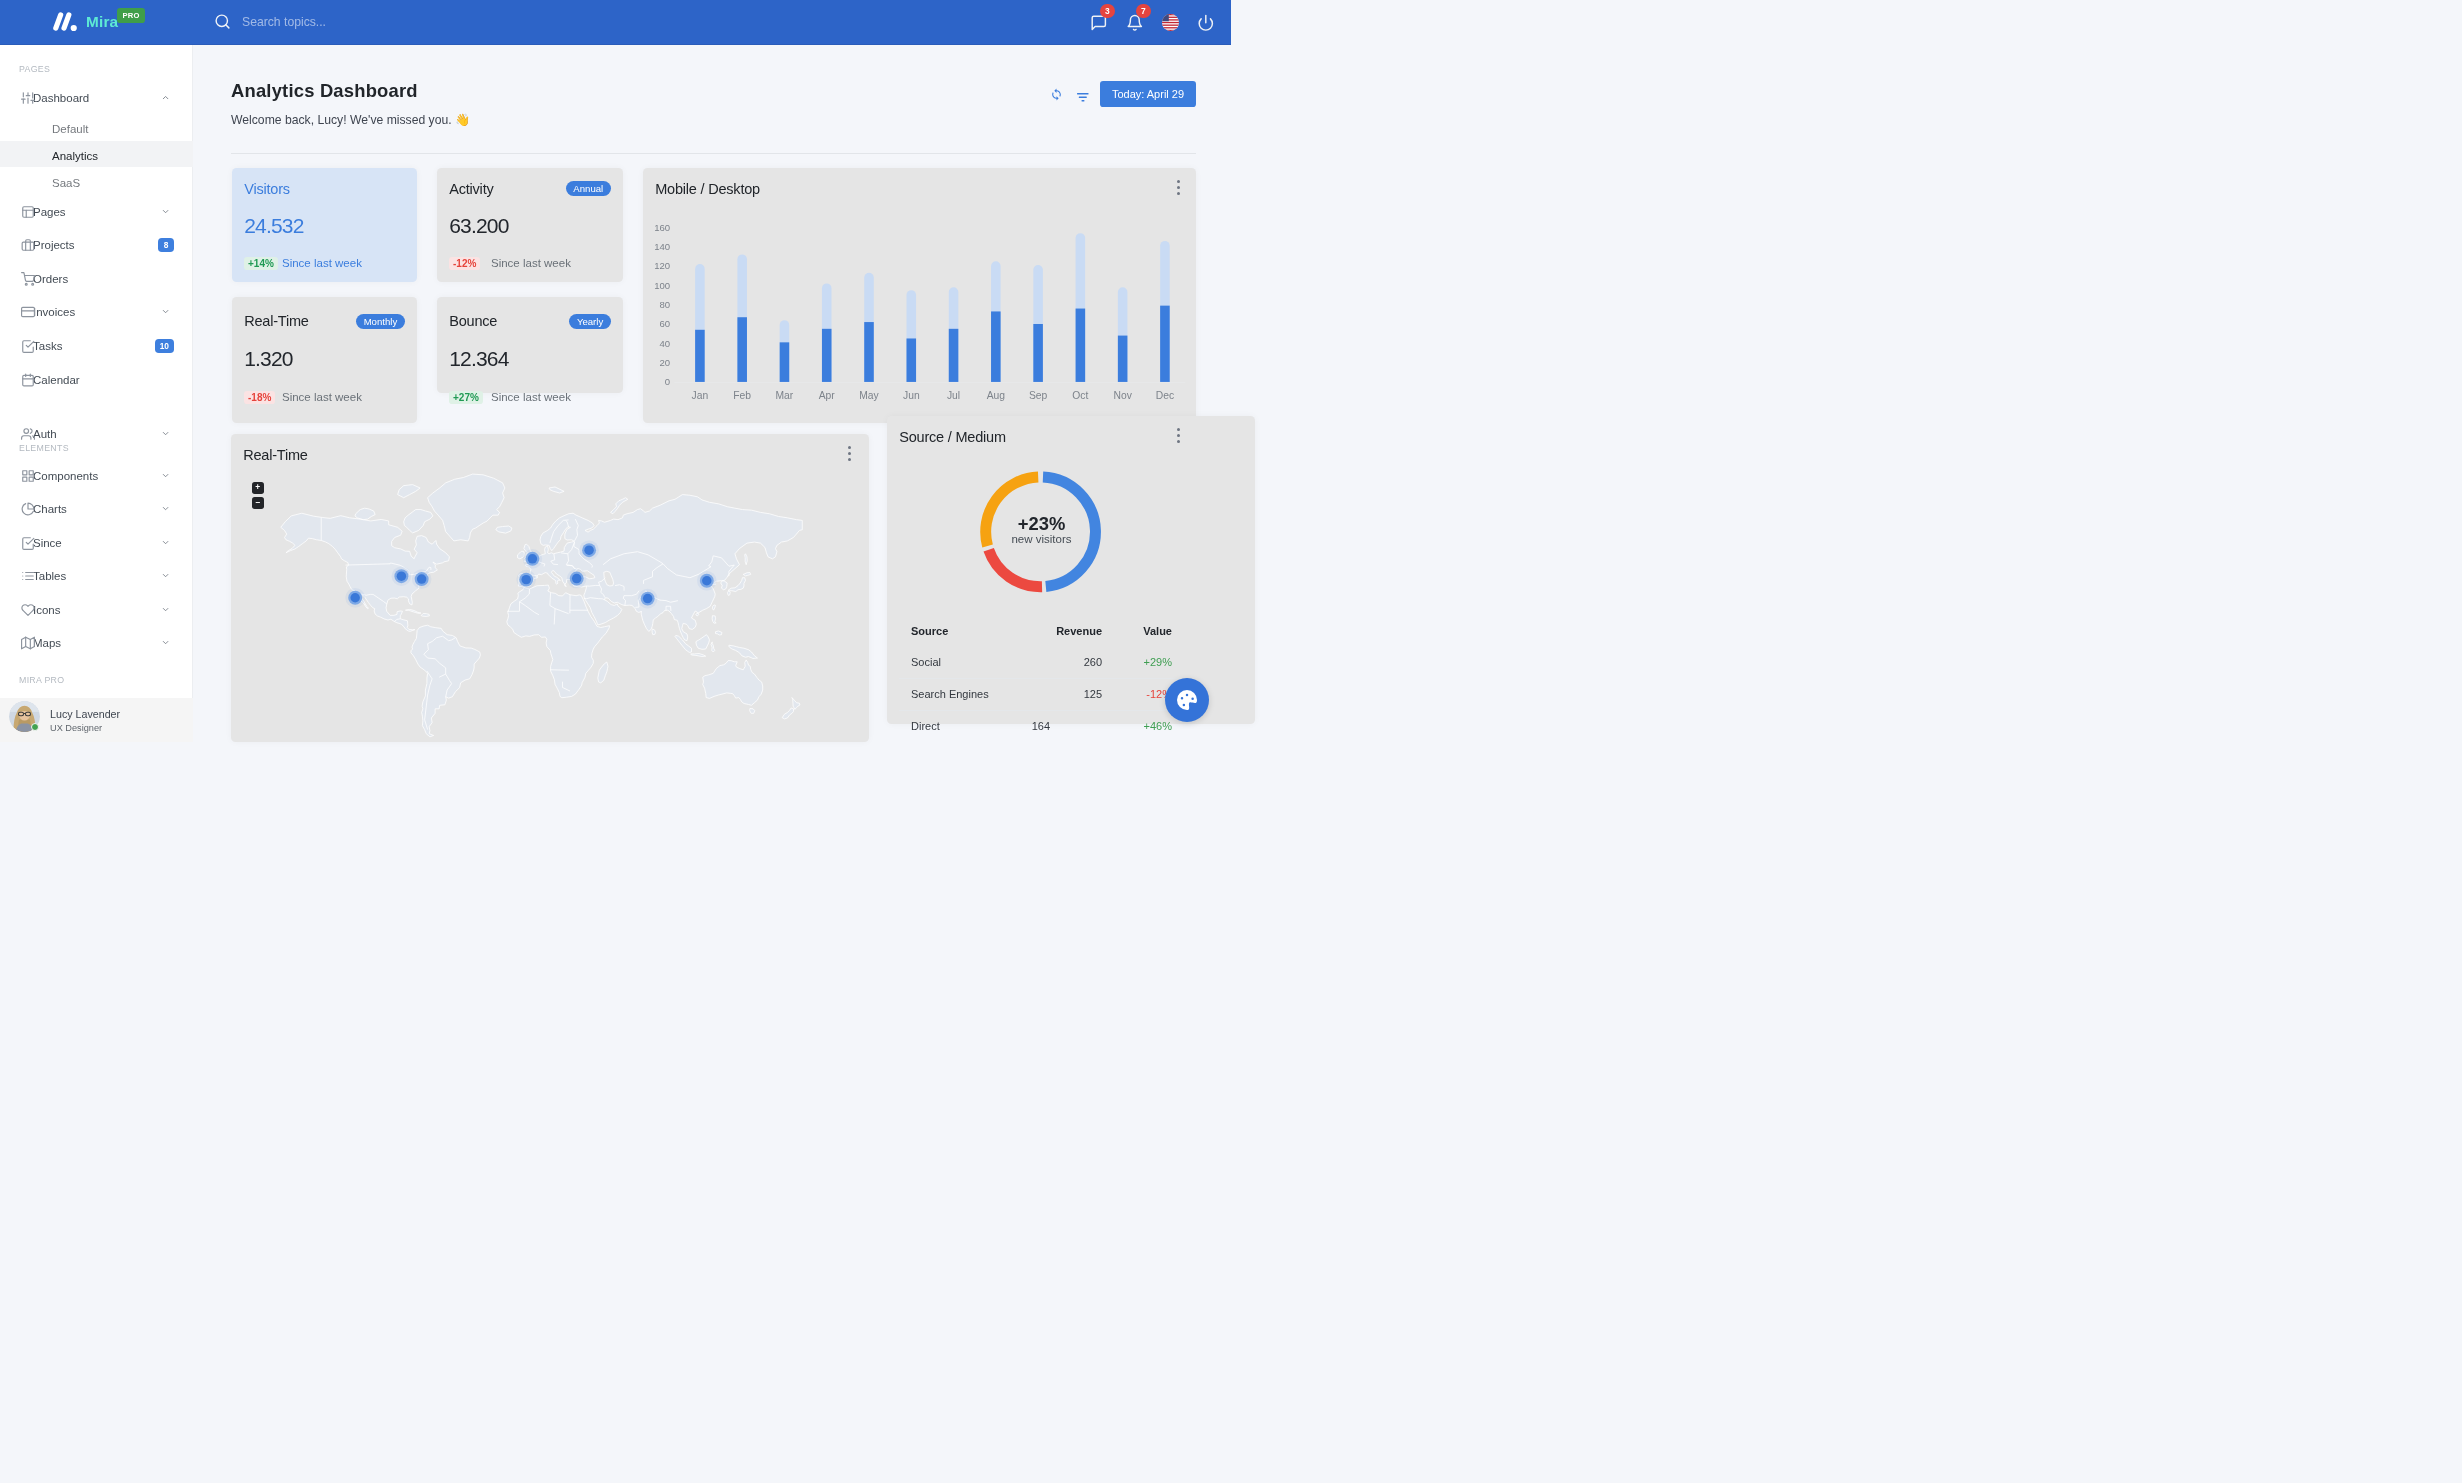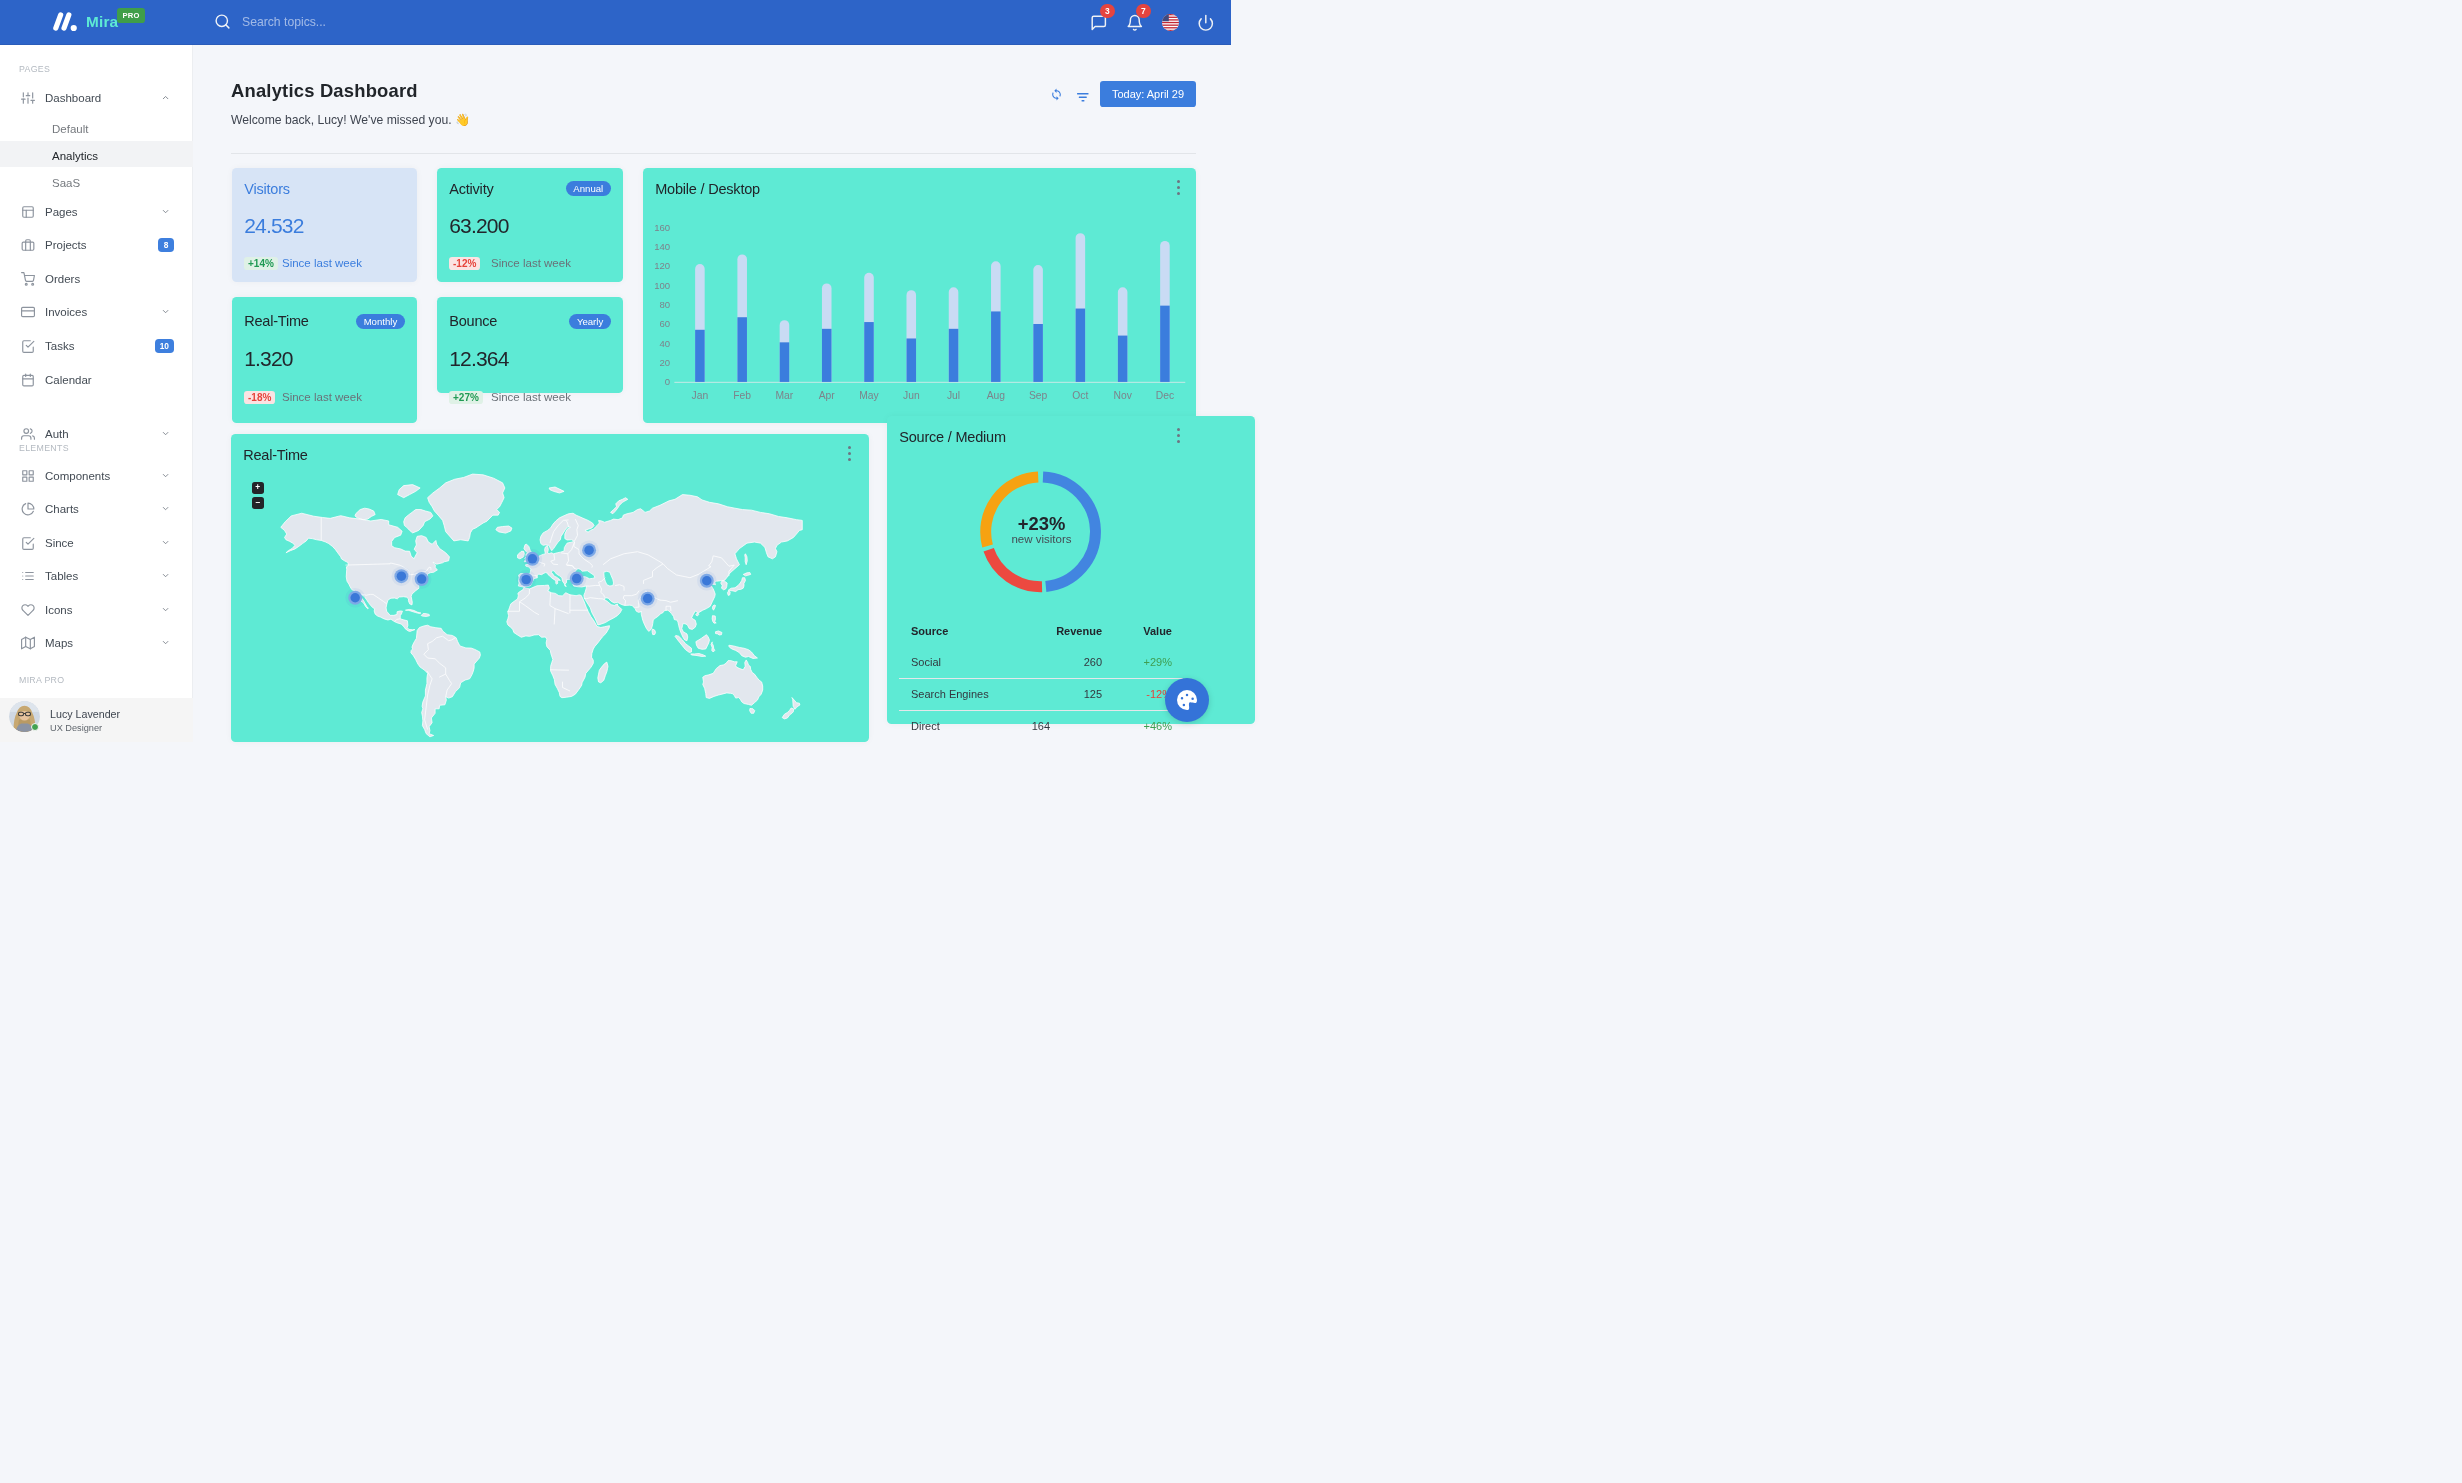--- a/index.html
+++ b/index.html
@@ -7,39 +7,39 @@
 #logo{position:absolute;left:51px;top:11.5px}
 .brand{position:absolute;left:86px;top:13px;font-size:15.3px;color:#5eead4;font-weight:700;letter-spacing:0.2px}
 .pro{position:absolute;left:117px;top:8.4px;background:#3f9e49;color:#fff;font-size:7.6px;font-weight:700;padding:2.7px 5.4px;border-radius:3.1px;letter-spacing:0.3px}
 .nsearch{position:absolute;left:214px;top:13px;color:#fff}
 .nplace{position:absolute;left:242px;top:14.5px;font-size:12.2px;color:rgba(255,255,255,.55)}
 .nico{position:absolute;top:13.8px;color:#eef1f5}
 .nbadge{position:absolute;top:3.8px;width:14.5px;height:14.5px;border-radius:50%;background:#e5443f;color:#fff;font-size:8.4px;font-weight:600;text-align:center;line-height:14.5px}
 #sidebar{position:absolute;left:0;top:45px;width:193px;height:697px;background:#fff;border-right:0.8px solid #eceef1;z-index:20}
 .slabel{position:absolute;left:19px;font-size:8.8px;color:#b4bac1;text-transform:uppercase;letter-spacing:0.3px;font-weight:500}
 .sitem{position:absolute;left:0;width:193px;height:26px;display:flex;align-items:center;color:#434b54;font-size:11.5px}
-.sitem span:first-of-type{margin-left:45px}
+.sitem span:first-of-type{margin-left:33px}
 .sico{position:absolute;left:21.4px;width:14px;height:14px;color:#8d949e}
 .chev{position:absolute;left:161px;width:9.2px;height:9.2px;color:#7c838c}
 .sbadge{position:absolute;right:19px;background:#3e7fde;color:#fff;font-size:8.4px;font-weight:600;border-radius:3.8px;padding:1.9px 5px;min-width:15.7px;text-align:center}
 .ssub{position:absolute;left:0;width:193px;height:26px;display:flex;align-items:center;color:#75797e;font-size:11.5px}
 .ssub span{margin-left:52px}
 .ssub.on{color:#22262b}
 .sactive{position:absolute;left:0;top:96px;width:193px;height:26px;background:#f2f3f5}
 #sfoot{position:absolute;left:0;top:698px;width:193px;height:44px;background:#f5f5f5;z-index:25}
 .avatar{position:absolute;left:9.2px;top:2.7px;width:31px;height:31px;border-radius:50%;overflow:hidden}
 .odot{position:absolute;left:31px;top:25px;width:8.4px;height:8.4px;border-radius:50%;background:#43a251;border:1.1px solid #f5f5f5}
 .uname{position:absolute;left:50px;top:10px;font-size:10.7px;color:#3f4650}
 .urole{position:absolute;left:50px;top:25px;font-size:9.2px;color:#61676e}
 h1.title{position:absolute;left:231px;top:82px;font-size:18.4px;line-height:1;font-weight:700;color:#21252a;letter-spacing:0.2px}
 .welcome{position:absolute;left:231px;top:113px;font-size:12.2px;color:#3f4550}
 .hics{position:absolute;color:#3b7ddd}
 .todaybtn{position:absolute;left:1100px;top:81px;width:96px;height:26px;background:#3b7ddd;border-radius:3.1px;color:#fff;font-size:11px;text-align:center;line-height:26px}
 .hr{position:absolute;left:231px;top:153px;width:965px;height:0.8px;background:#e2e5e9}
-.card{position:absolute;background:#5eead4;border-radius:4.6px;box-shadow:0 0 7.6px rgba(30,40,60,.04)}
+.card{position:absolute;background:#e5e5e5;border-radius:4.6px;box-shadow:0 0 7.6px rgba(30,40,60,.04)}
 .ctitle{position:absolute;left:12.2px;top:14px;font-size:14.5px;line-height:1;font-weight:500;color:#21252a;letter-spacing:-0.2px}
 .cnum{position:absolute;left:12.2px;font-size:21px;line-height:1;font-weight:400;color:#22262c;letter-spacing:-0.8px}
 .chip{position:absolute;left:12.2px;font-size:10px;line-height:11px;font-weight:600;border-radius:3.1px;padding:1.1px 3.8px}
 .chip.g{color:#209a54;background:#dff1e6}
 .chip.r{color:#e6443c;background:#fbe3e3}
 .since{position:absolute;font-size:11.5px;line-height:13.4px;color:#6a7178}
 .pill{position:absolute;background:#3b7ddd;color:#fff;font-size:9.6px;line-height:1;border-radius:7.6px;padding:2.7px 7.6px}
 .dots{position:absolute;width:3.1px}
 .dots i{display:block;width:3.1px;height:3.1px;border-radius:50%;background:#6e7582;margin-bottom:2.6px}
 .axlab{font-size:12.5px;fill:#7d838b;font-family:"Liberation Sans",sans-serif}

